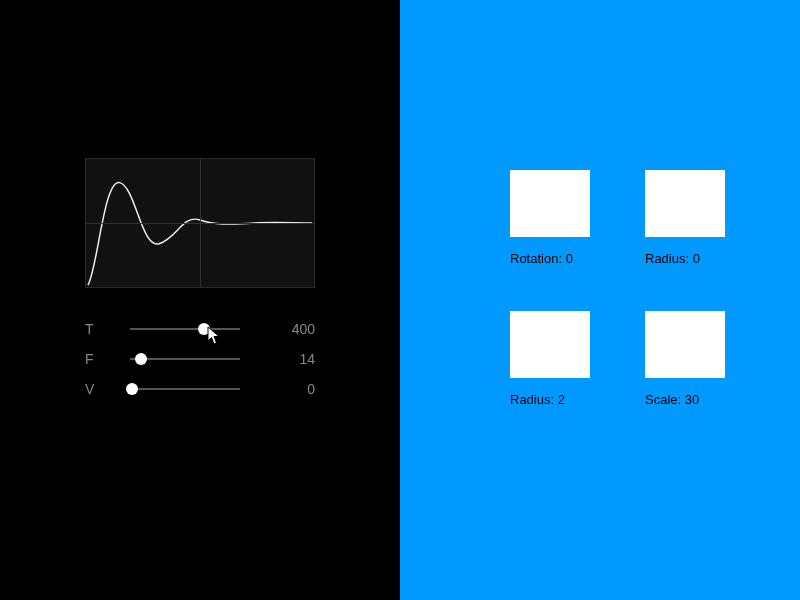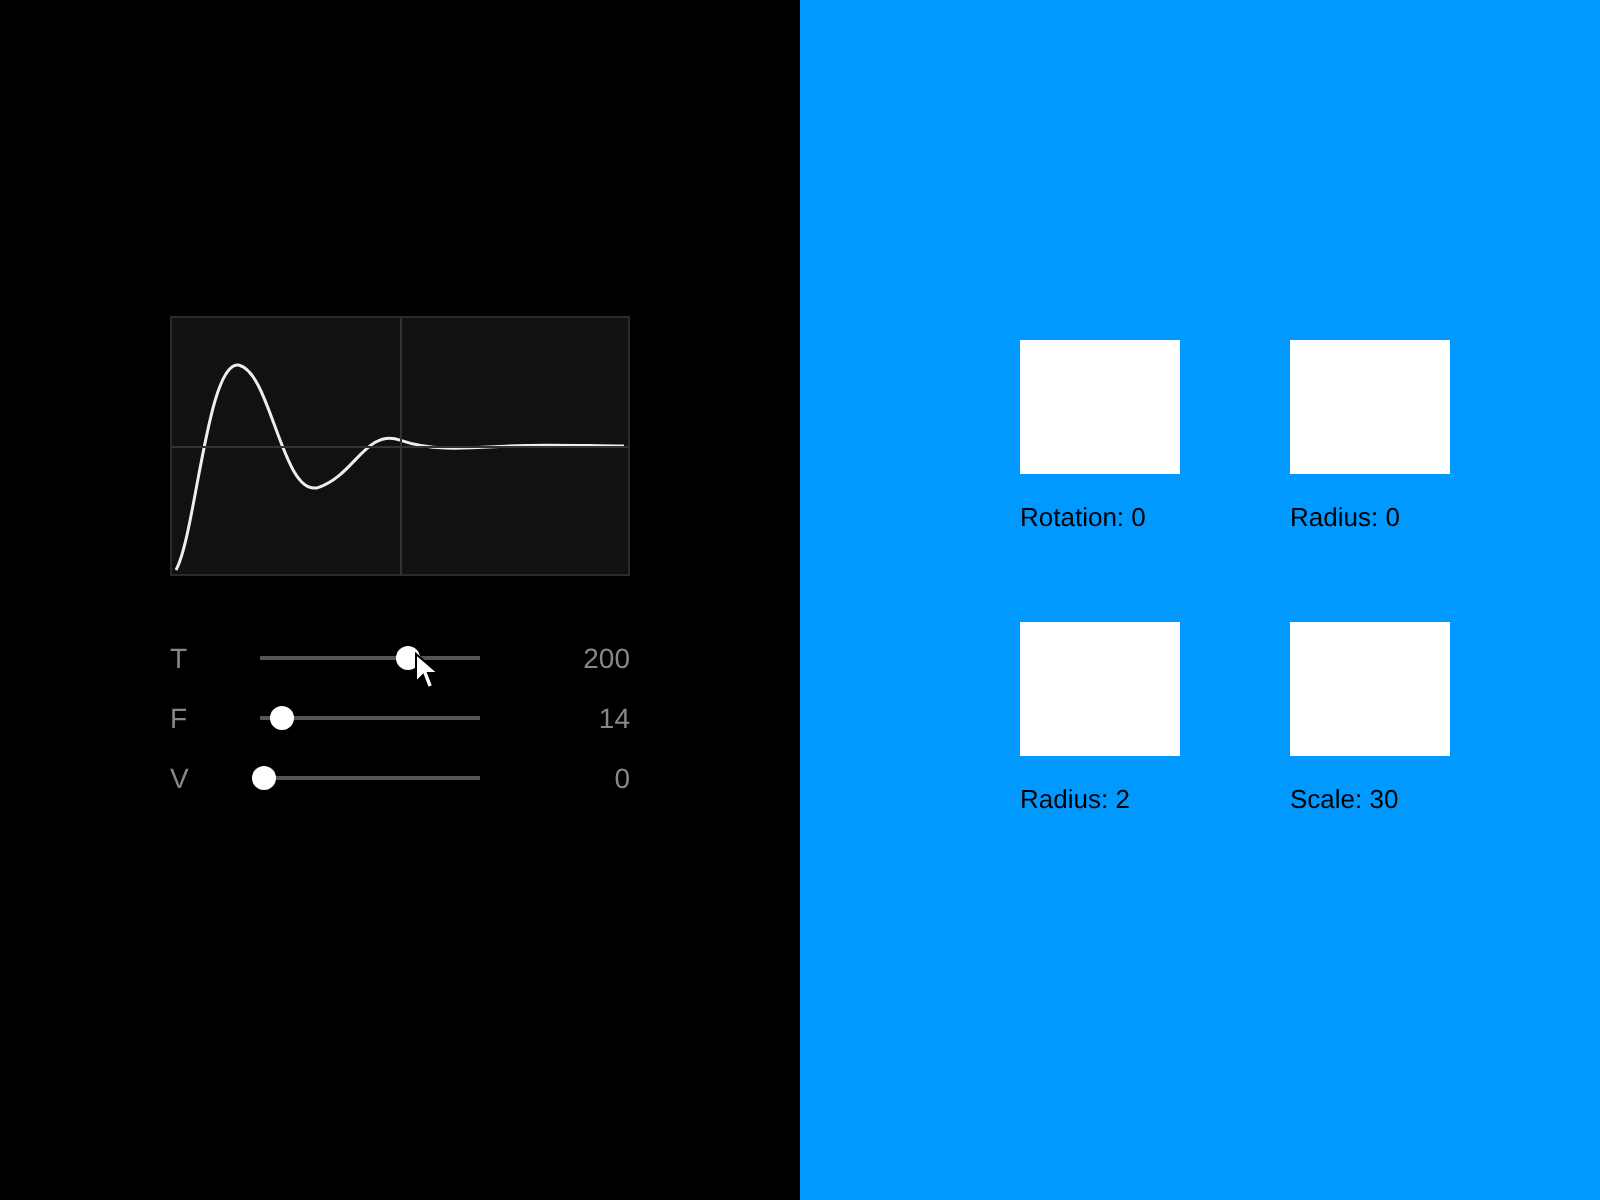--- a/index.html
+++ b/index.html
@@ -120,21 +120,21 @@
       <path d="M 2 128 C 12 110, 18 20, 34 24 C 50 28, 56 92, 74 86 C 92 80, 98 56, 115 62 C 132 68, 150 66, 170 65 C 190 64, 210 65, 228 65" stroke="#eeeeee" stroke-width="1.5" fill="none"></path>
     </svg>
   </div>
 
   <div class="sliders">
     <div class="slider-row">
       <span class="slider-label">T</span>
       <div class="slider-track">
         <div class="slider-thumb" style="left:67%"></div>
       </div>
-      <span class="slider-value">200</span>
+      <span class="slider-value">400</span>
     </div>
     <div class="slider-row">
       <span class="slider-label">F</span>
       <div class="slider-track">
         <div class="slider-thumb" style="left:10%"></div>
       </div>
       <span class="slider-value">14</span>
     </div>
     <div class="slider-row">
       <span class="slider-label">V</span>

